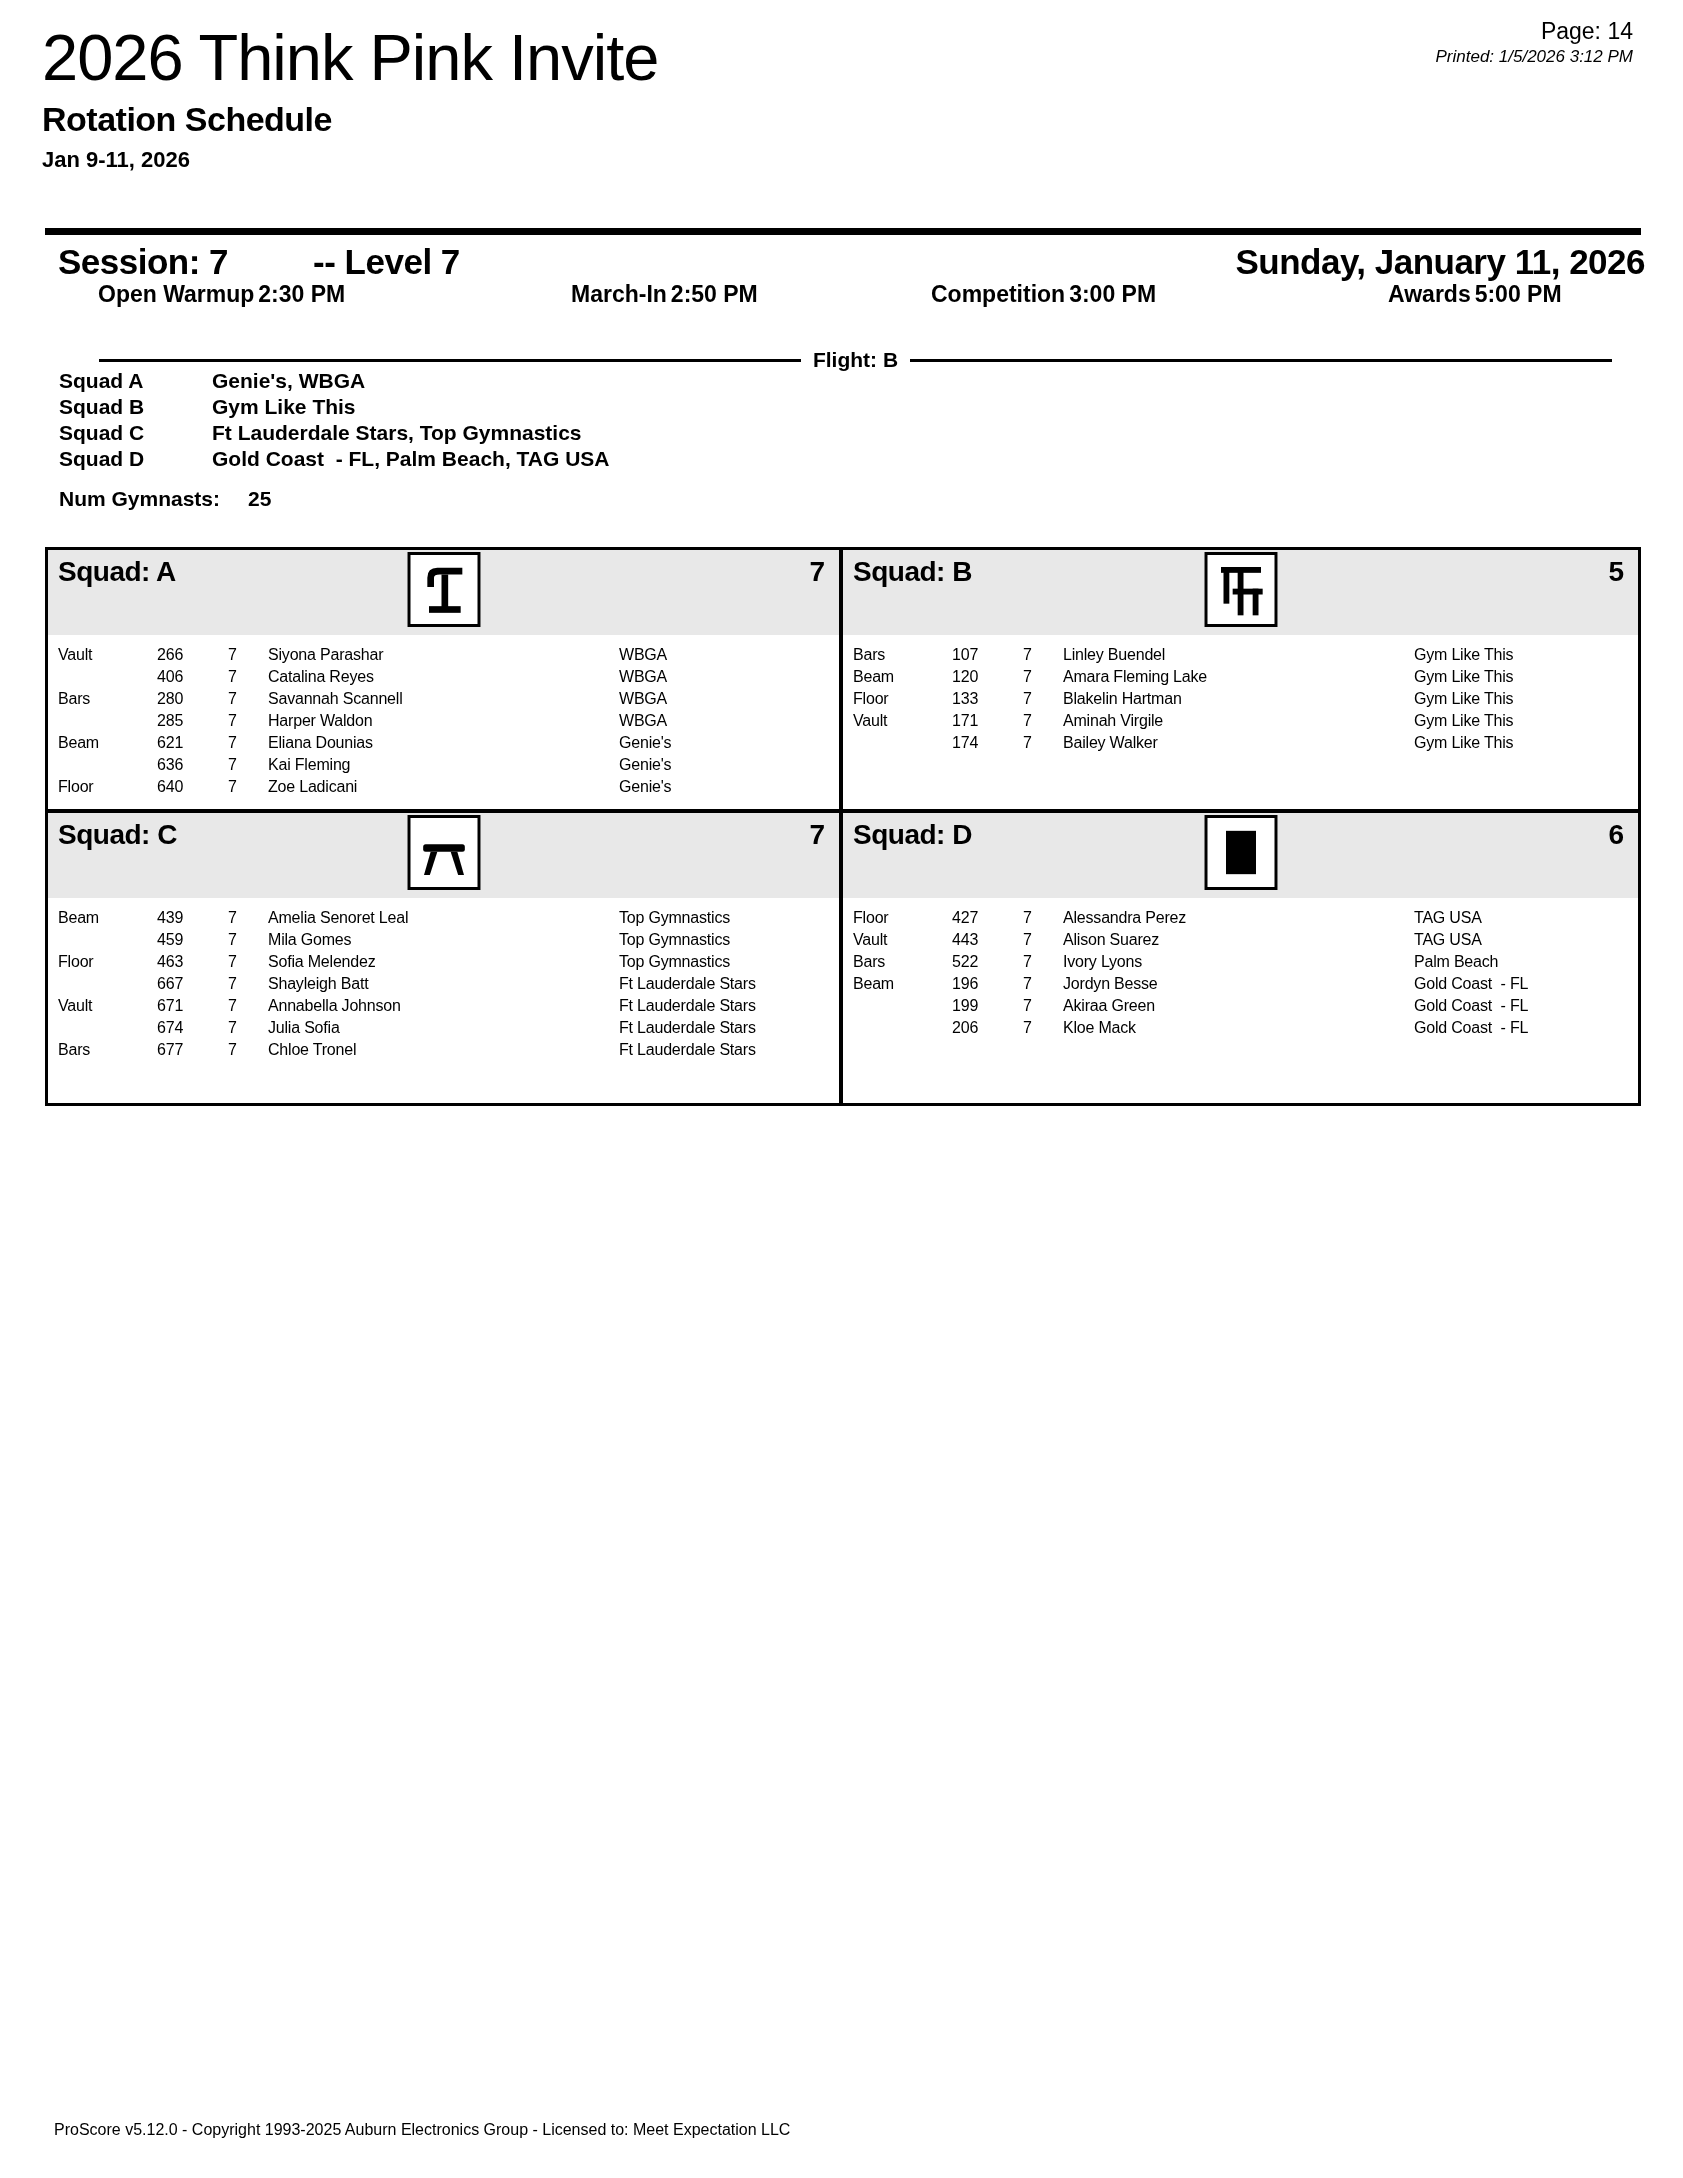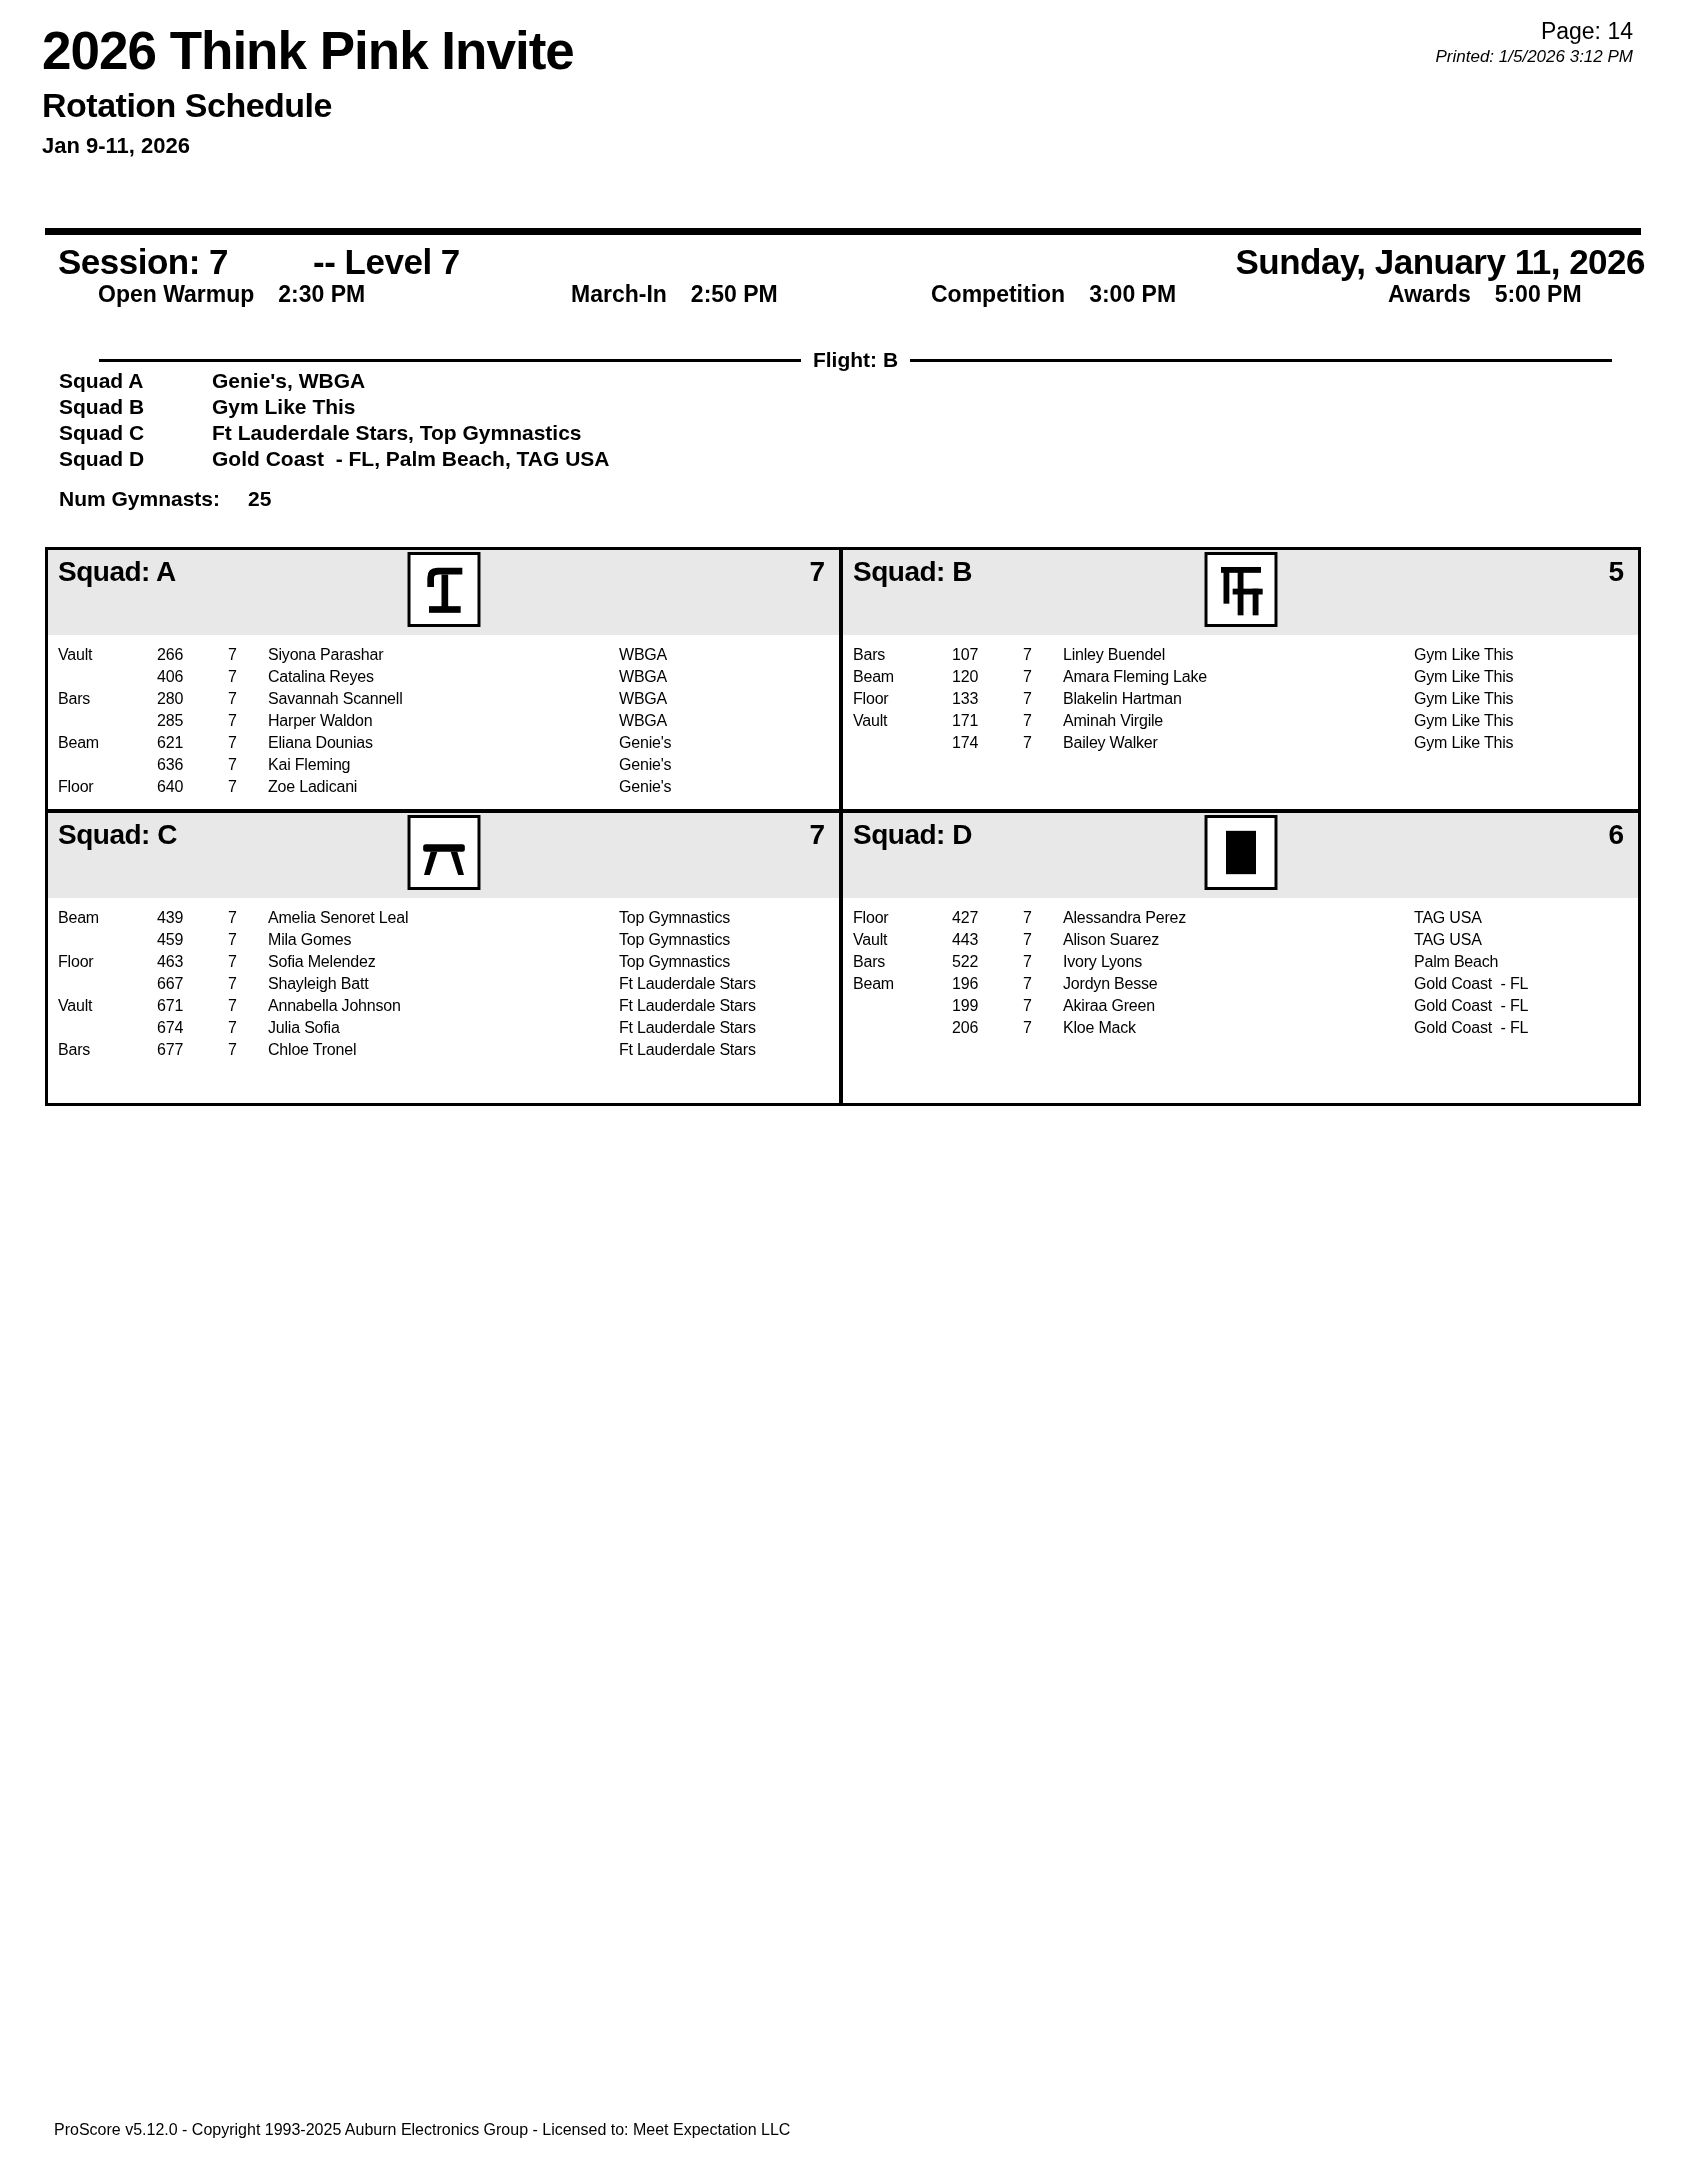--- a/index.html
+++ b/index.html
@@ -2,35 +2,35 @@
 <html><head>
 <meta charset="utf-8">
 <style>
   html,body{margin:0;padding:0;background:#fff;}
   .page{
     position:relative;width:1683px;height:2178px;background:#fff;color:#000;
     font-family:"Liberation Sans","DejaVu Sans",sans-serif;overflow:hidden;
   }
   
   .masthead{position:absolute;left:42px;top:22px;}
-  .title{font-size:53px;font-weight:bold;letter-spacing:-1px;line-height:1.1;}
+  .title{font-size:65px;font-weight:normal;letter-spacing:-1px;line-height:1.1;}
   .subtitle{font-size:34px;font-weight:bold;margin-top:6px;letter-spacing:-0.5px;}
   .dates{font-size:22px;font-weight:bold;margin-top:8px;}
   .pageinfo{position:absolute;right:50px;top:18px;text-align:right;}
   .pagenum{font-size:23px;}
   .printed{font-size:17px;margin-top:2px;font-style:italic;}
   .thick-rule{position:absolute;left:45px;top:228px;width:1596px;height:7px;background:#000;}
   
   .session-row{position:absolute;left:45px;top:242px;width:1600px;display:flex;align-items:baseline;}
   .session-label{font-size:35px;font-weight:bold;margin-left:13px;letter-spacing:-0.5px;}
   .session-level{font-size:35px;font-weight:bold;margin-left:85px;letter-spacing:-0.5px;}
   .session-date{font-size:35px;font-weight:bold;margin-left:auto;letter-spacing:-0.5px;}
   .times-row{position:absolute;left:0;top:281px;width:1683px;height:30px;font-size:23px;font-weight:bold;}
   .time-item{position:absolute;white-space:nowrap;}
-  .time-item .t{margin-left:24px;}
+  .time-item .t{margin-left:4px;}
   
   .flight-row{position:absolute;left:99px;top:348px;width:1513px;display:flex;align-items:center;}
   .flight-line{flex:1;height:3px;background:#000;}
   .flight-label{font-size:21px;font-weight:bold;padding:0 12px;white-space:nowrap;}
   
   .assignments{position:absolute;left:59px;top:368px;}
   .assign-row{display:flex;line-height:26px;font-size:21px;font-weight:bold;}
   .assign-name{width:153px;}
   .assign-teams{white-space:pre;}
   .numgym{position:absolute;left:59px;top:487px;font-size:21px;font-weight:bold;display:flex;}

